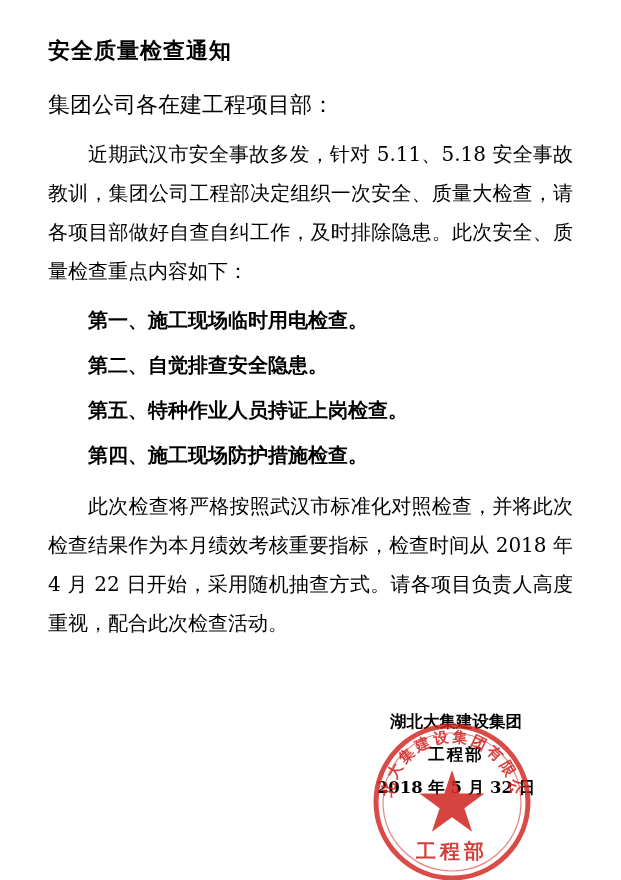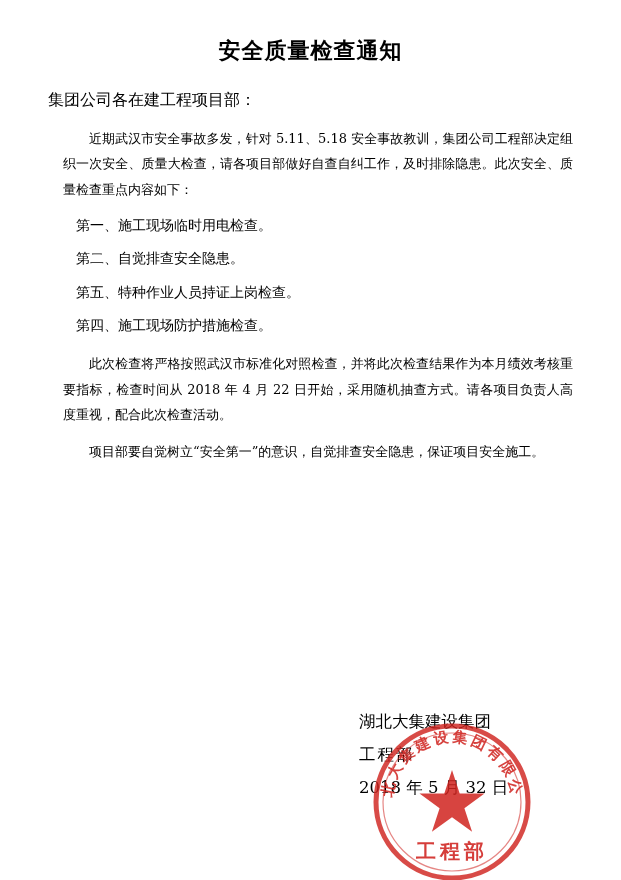--- a/index.html
+++ b/index.html
@@ -16,58 +16,61 @@
     color: #000000;
   }
   .page {
     position: relative;
     width: 621px;
     height: 880px;
     box-sizing: border-box;
     padding: 28px 48px 0 48px;
   }
   .doc-title {
-    text-align: center;
+    text-align: left;
     font-family: "DejaVu Sans", sans-serif;
     font-weight: bold;
     font-size: 22px;
     letter-spacing: 1px;
     margin: 8px 0 22px 0;
   }
   .salutation {
-    font-size: 16px;
+    font-size: 22px;
     line-height: 1.5;
     margin: 0 0 14px 0;
   }
   .para {
-    font-size: 13px;
+    font-size: 20px;
     line-height: 1.95;
     text-indent: 2em;
-    margin: 0 0 6px 15px;
+    margin: 0 0 6px 0;
     text-align: justify;
   }
   .item {
-    font-size: 14px;
+    font-size: 20px;
     line-height: 1.95;
     text-indent: 2em;
     margin: 0 0 6px 0;
+    font-weight: bold;
   }
   .items {
     margin: 10px 0 10px 0;
   }
   .block-para {
     margin-top: 12px;
   }
   .signature {
     position: absolute;
-    right: 52px;
+    right: 60px;
     top: 705px;
+    text-align: center;
     font-size: 16.5px;
     line-height: 2.0;
     width: 210px;
+    font-weight: bold;
   }
   .sig-line {
     display: block;
     white-space: nowrap;
   }
   .sig-line.dept {
     letter-spacing: 2px;
   }
   .stamp {
     position: absolute;
@@ -98,21 +101,20 @@
 
   <div class="items">
     <div class="item">第一、施工现场临时用电检查。</div>
     <div class="item">第二、自觉排查安全隐患。</div>
     <div class="item">第五、特种作业人员持证上岗检查。</div>
     <div class="item">第四、施工现场防护措施检查。</div>
   </div>
 
   <div class="para block-para">此次检查将严格按照武汉市标准化对照检查，并将此次检查结果作为本月绩效考核重要指标，检查时间从 2018 年 4 月 22 日开始，采用随机抽查方式。请各项目负责人高度重视，配合此次检查活动。</div>
 
-  <div class="para block-para">项目部要自觉树立“安全第一”的意识，自觉排查安全隐患，保证项目安全施工。</div>
 
   <div class="signature">
     <span class="sig-line">湖北大集建设集团</span>
     <span class="sig-line dept">工程部</span>
     <span class="sig-line">2018 年 5 月 32 日</span>
   </div>
 
   <div class="stamp">
     <svg width="168" height="168" viewBox="0 0 168 168" xmlns="http://www.w3.org/2000/svg">
       <defs>

